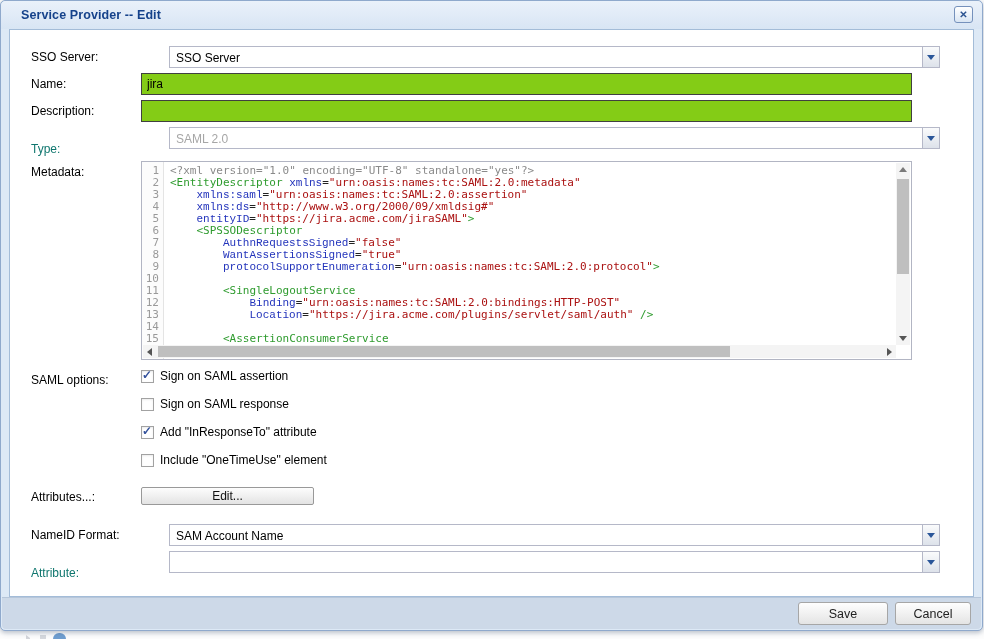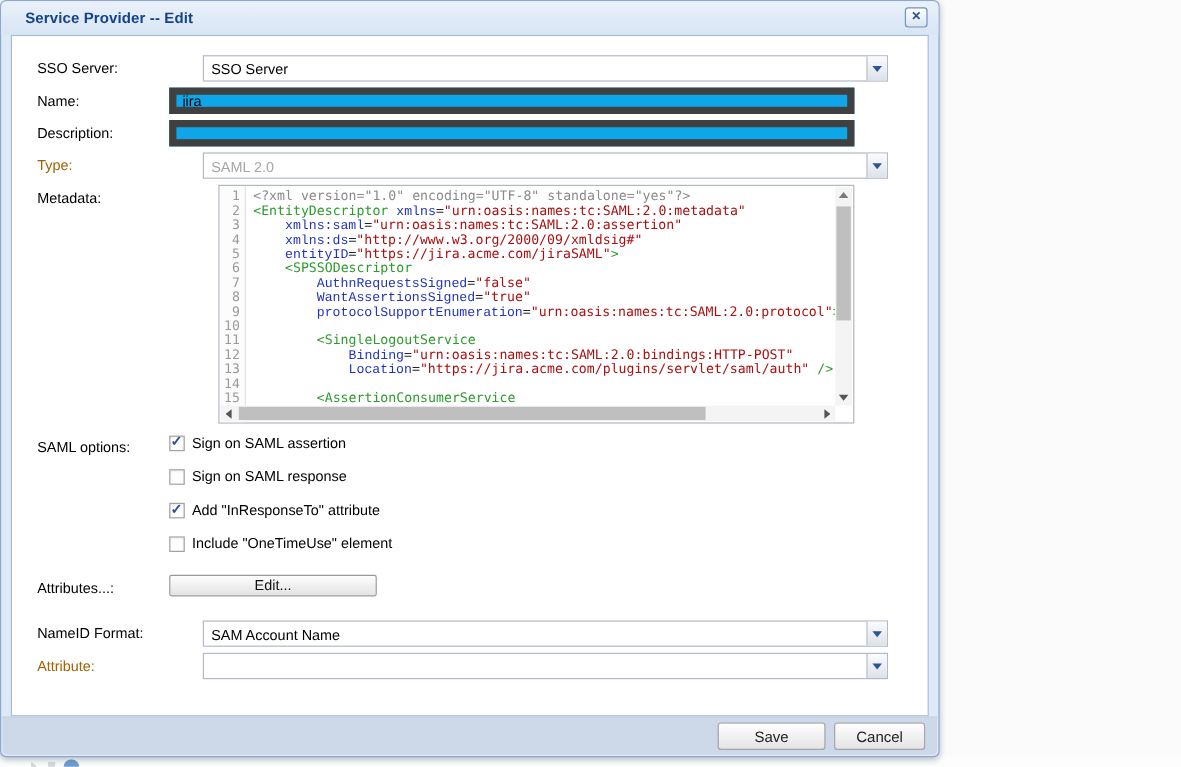--- a/index.html
+++ b/index.html
@@ -10,55 +10,55 @@
 
   
   .bg-strip { position:absolute; left:0; top:630px; width:984px; height:9px; background:#fdfdfd; }
   .bg-glyph-a { position:absolute; left:26px; bottom:0; width:5px; height:4px;
     border-left:4px solid #c9ccd2; border-top:3px solid transparent; opacity:.8; }
   .bg-glyph-b { position:absolute; left:40px; bottom:0; width:6px; height:4px; background:#d6d9de; }
   .bg-glyph-c { position:absolute; left:53px; bottom:0; width:13px; height:6px;
     border-radius:7px 7px 0 0; background:#6f9ed0; }
 
   
-  .dialog { position:absolute; left:0; top:0; width:783px; height:631px;
+  .dialog { position:absolute; left:0; top:0; width:983px; height:631px;
     background:#dde9f6; border:1px solid #8fa9cc; border-radius:5px;
     box-shadow:0 2px 5px rgba(60,80,110,.35); }
   .titlebar { position:absolute; left:0; top:0; right:0; height:28px;
     background:linear-gradient(#eaf1fa,#d8e5f4); border-radius:5px 5px 0 0; }
   .title { position:absolute; left:20px; top:7px; font-size:12.5px; font-weight:bold;
     color:var(--c-title); letter-spacing:.1px; }
   .close-btn { position:absolute; right:9px; top:5px; width:19px; height:17px;
     border:1px solid #7591bc; border-radius:3px; background:linear-gradient(#ffffff,#d9e5f3);
     text-align:center; cursor:pointer; }
   .close-x { font-size:10px; font-weight:bold; color:#2c5390; line-height:15px; display:block; }
 
   
   .panel { position:absolute; left:8px; top:28px; right:8px; bottom:33px;
     background:#fff; border:1px solid #a3bcd8; }
   .form { position:absolute; inset:0; padding:16px 61px 0 21px; }
 
   .row { display:flex; margin-bottom:5px; }
   .lbl { width:110px; flex:none; padding-top:4px; font-size:12px; color:#000; }
-  .lbl.dis { color:#a16207; }
+  .lbl.dis { color:#0f766e;margin-top:11px; }
   .field { flex:1 1 auto; position:relative; height:22px; }
 
-  .textfield { width:100%; height:22px; border:6px solid #404040; padding:0 5px;
-    font:12px "Liberation Sans", sans-serif; color:#000; background:#0ea5e9; outline:none; }
+  .textfield { width:100%; height:22px; border:1px solid #404040; padding:0 5px;
+    font:12px "Liberation Sans", sans-serif; color:#000; background:#84cc16; outline:none; }
   .combo { position:relative; width:100%; height:22px; border:1px solid #b5b8c8; background:#fff; cursor:default;margin-left:28px; }
   .combo .val { position:absolute; left:6px; top:4px; font-size:12px; color:#000; white-space:nowrap; }
   .combo.dis .val { color:#a6a6a6; }
   .trigger { position:absolute; right:0; top:0; bottom:0; width:17px;
     background:linear-gradient(#fafbfc,#dde2ea); border-left:1px solid #b5b8c8; cursor:pointer; }
   .chev { position:absolute; left:4px; top:8px; width:0; height:0;
     border-left:4px solid transparent; border-right:4px solid transparent;
     border-top:5px solid #2a5699; }
 
   
-  .row-meta { margin-bottom:9px;gap:41px; }
+  .row-meta { margin-bottom:9px; }
   .field-meta { height:199px; }
   .editor { position:relative; width:100%; height:199px; border:1px solid #b2b5c3;
     background:#fff; overflow:hidden; }
   .gutter { position:absolute; left:0; top:0; bottom:0; width:22px; background:#fcfcfc;
     border-right:1px solid #e4e4e4; padding-top:2px; }
   .ln { height:12px; font:11px "DejaVu Sans Mono", monospace; color:#9a9a9a;
     text-align:right; padding-right:4px; }
   .code { position:absolute; left:23px; top:0; right:15px; bottom:14px;
     overflow:hidden; padding:2px 0 0 5px; }
   .code-line { height:12px; font:11px "DejaVu Sans Mono", monospace; white-space:pre; color:#222; }

